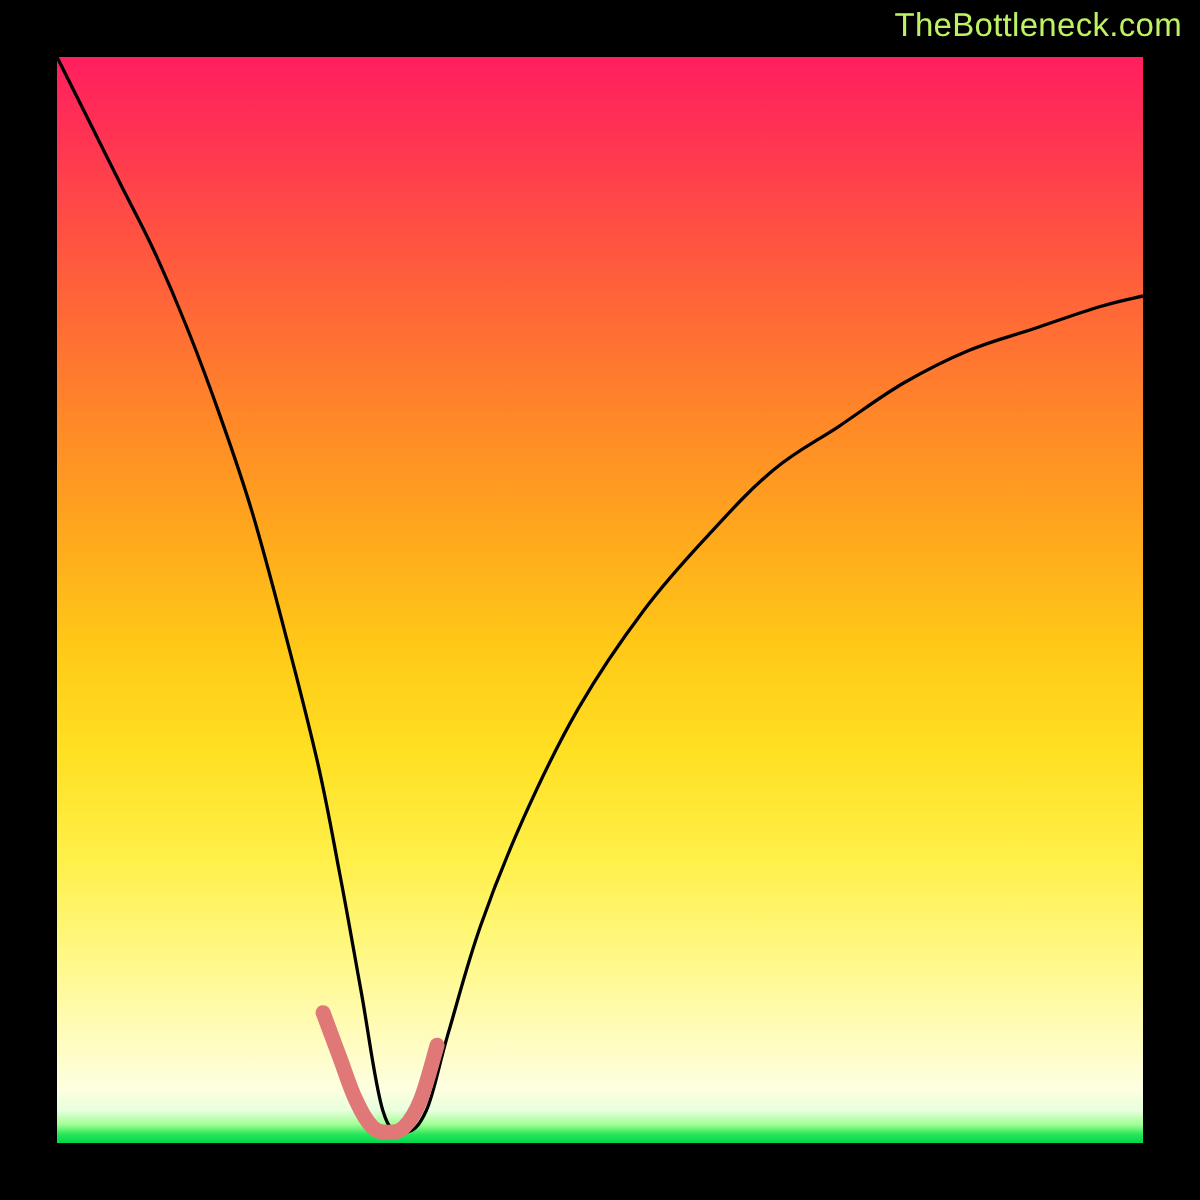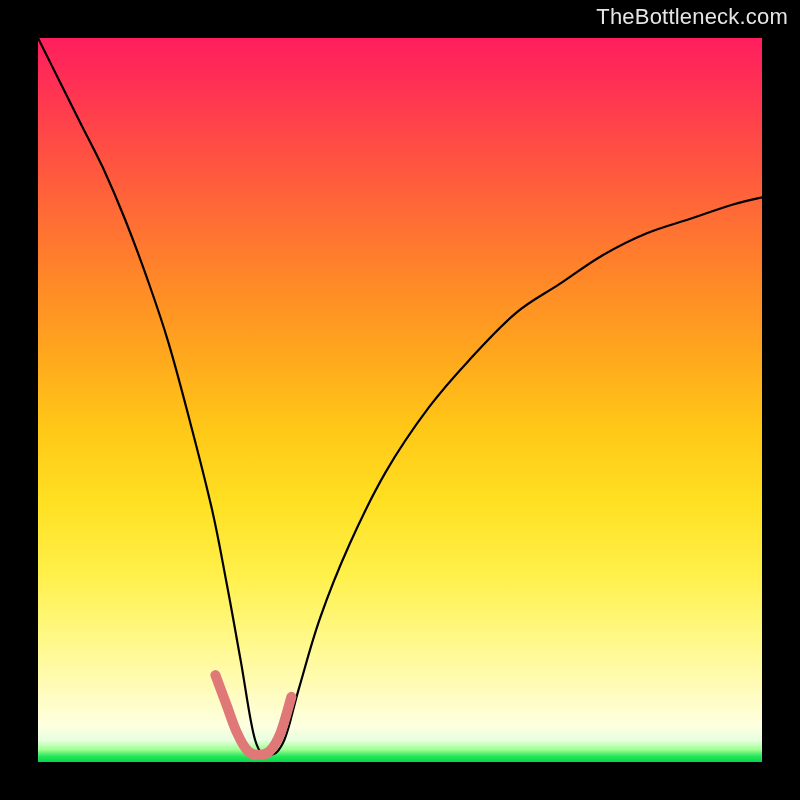--- a/index.html
+++ b/index.html
@@ -14,21 +14,21 @@
   .outer {
     position: relative;
     width: 800px;
     height: 800px;
     background: #000;
   }
   .watermark {
     position: absolute;
     top: 4px;
     right: 12px;
-    color: #e5e5e5;
+    color: #bef264;
     font-size: 22px;
     letter-spacing: 0.2px;
     z-index: 50;
     user-select: none;
   }
   .plot-area {
     position: absolute;
     left: 38px;
     top: 38px;
     width: 724px;   

